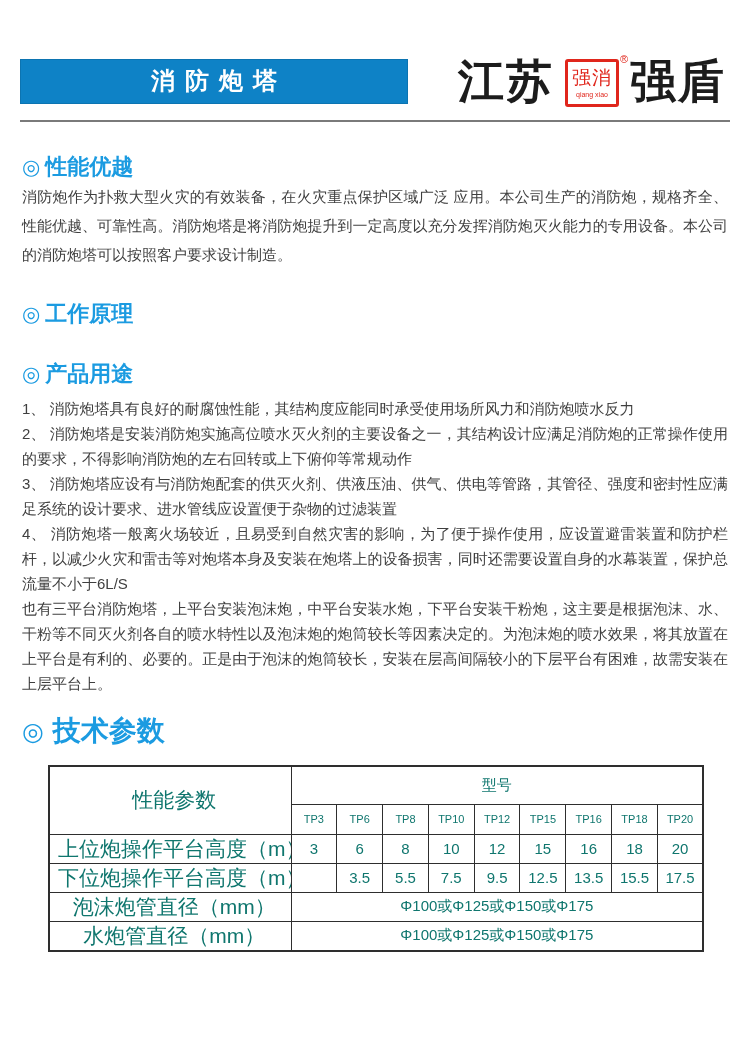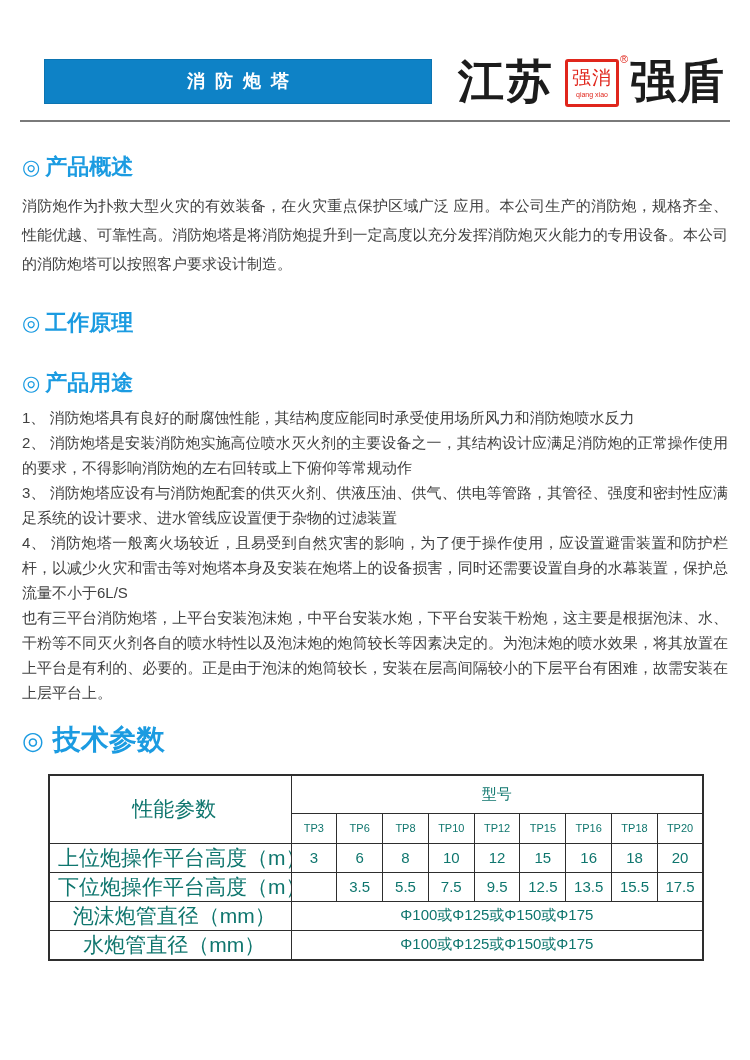--- a/index.html
+++ b/index.html
@@ -13,25 +13,24 @@
 
   
   .header {
     padding: 55px 20px 0 20px;
     display: flex; justify-content: space-between; align-items: center;
   }
   .banner {
     width: 388px; height: 45px;
     background: #0e82c6;
     color: #ffffff;
-    font-size: 18px; font-weight: bold;
+    font-size: 24px; font-weight: bold;
     letter-spacing: 10px; text-indent: 10px;
     display: flex; align-items: center; justify-content: center;
     box-shadow: inset 0 0 0 1px rgba(0,0,0,0.10);
-    margin-left: 24px;
   }
   .brand { display: flex; align-items: center; gap: 11px; padding-right: 4px; text-align: center; }
   .brand-cn {
     font-size: 46px; font-weight: bold; color: #1c1c1c; letter-spacing: 2px;
     line-height: 1;
   }
   .seal {
     width: 54px; height: 48px;
     border: 3px solid #e0261c; border-radius: 3px;
     display: flex; flex-direction: column; align-items: center; justify-content: center;
@@ -56,21 +55,20 @@
     margin-top: 30px;
   }
   .sec-head .bullet { font-size: 21px; margin-right: 5px; font-weight: normal; }
 
   .sec-head.big { font-size: 28px; margin-top: 16px; }
   .sec-head.big .bullet { font-size: 25px; margin-right: 9px; }
 
   .para {
     font-size: 15px; line-height: 29px;
     color: #3f3f3f; text-align: justify;
-    margin-top: 9px;
   }
   .usage-item {
     font-size: 15px; line-height: 25px;
     color: #3f3f3f; text-align: justify;
   }
   .usage-list { margin-top: 7px; }
 
   
   .specs-table {
     border-collapse: collapse; table-layout: fixed;
@@ -106,21 +104,21 @@
       <span class="brand-cn">强盾</span>
     </div>
   </div>
 
   <div class="header-divider"></div>
 
   <div class="content">
 
     <div class="sec-head">
       <span class="bullet">◎</span>
-      <span>产品概述</span>
+      <span>性能优越</span>
     </div>
     <p class="para">消防炮作为扑救大型火灾的有效装备，在火灾重点保护区域广泛 应用。本公司生产的消防炮，规格齐全、性能优越、可靠性高。消防炮塔是将消防炮提升到一定高度以充分发挥消防炮灭火能力的专用设备。本公司的消防炮塔可以按照客户要求设计制造。</p>
 
     <div class="sec-head">
       <span class="bullet">◎</span>
       <span>工作原理</span>
     </div>
 
     <div class="sec-head">
       <span class="bullet">◎</span>

